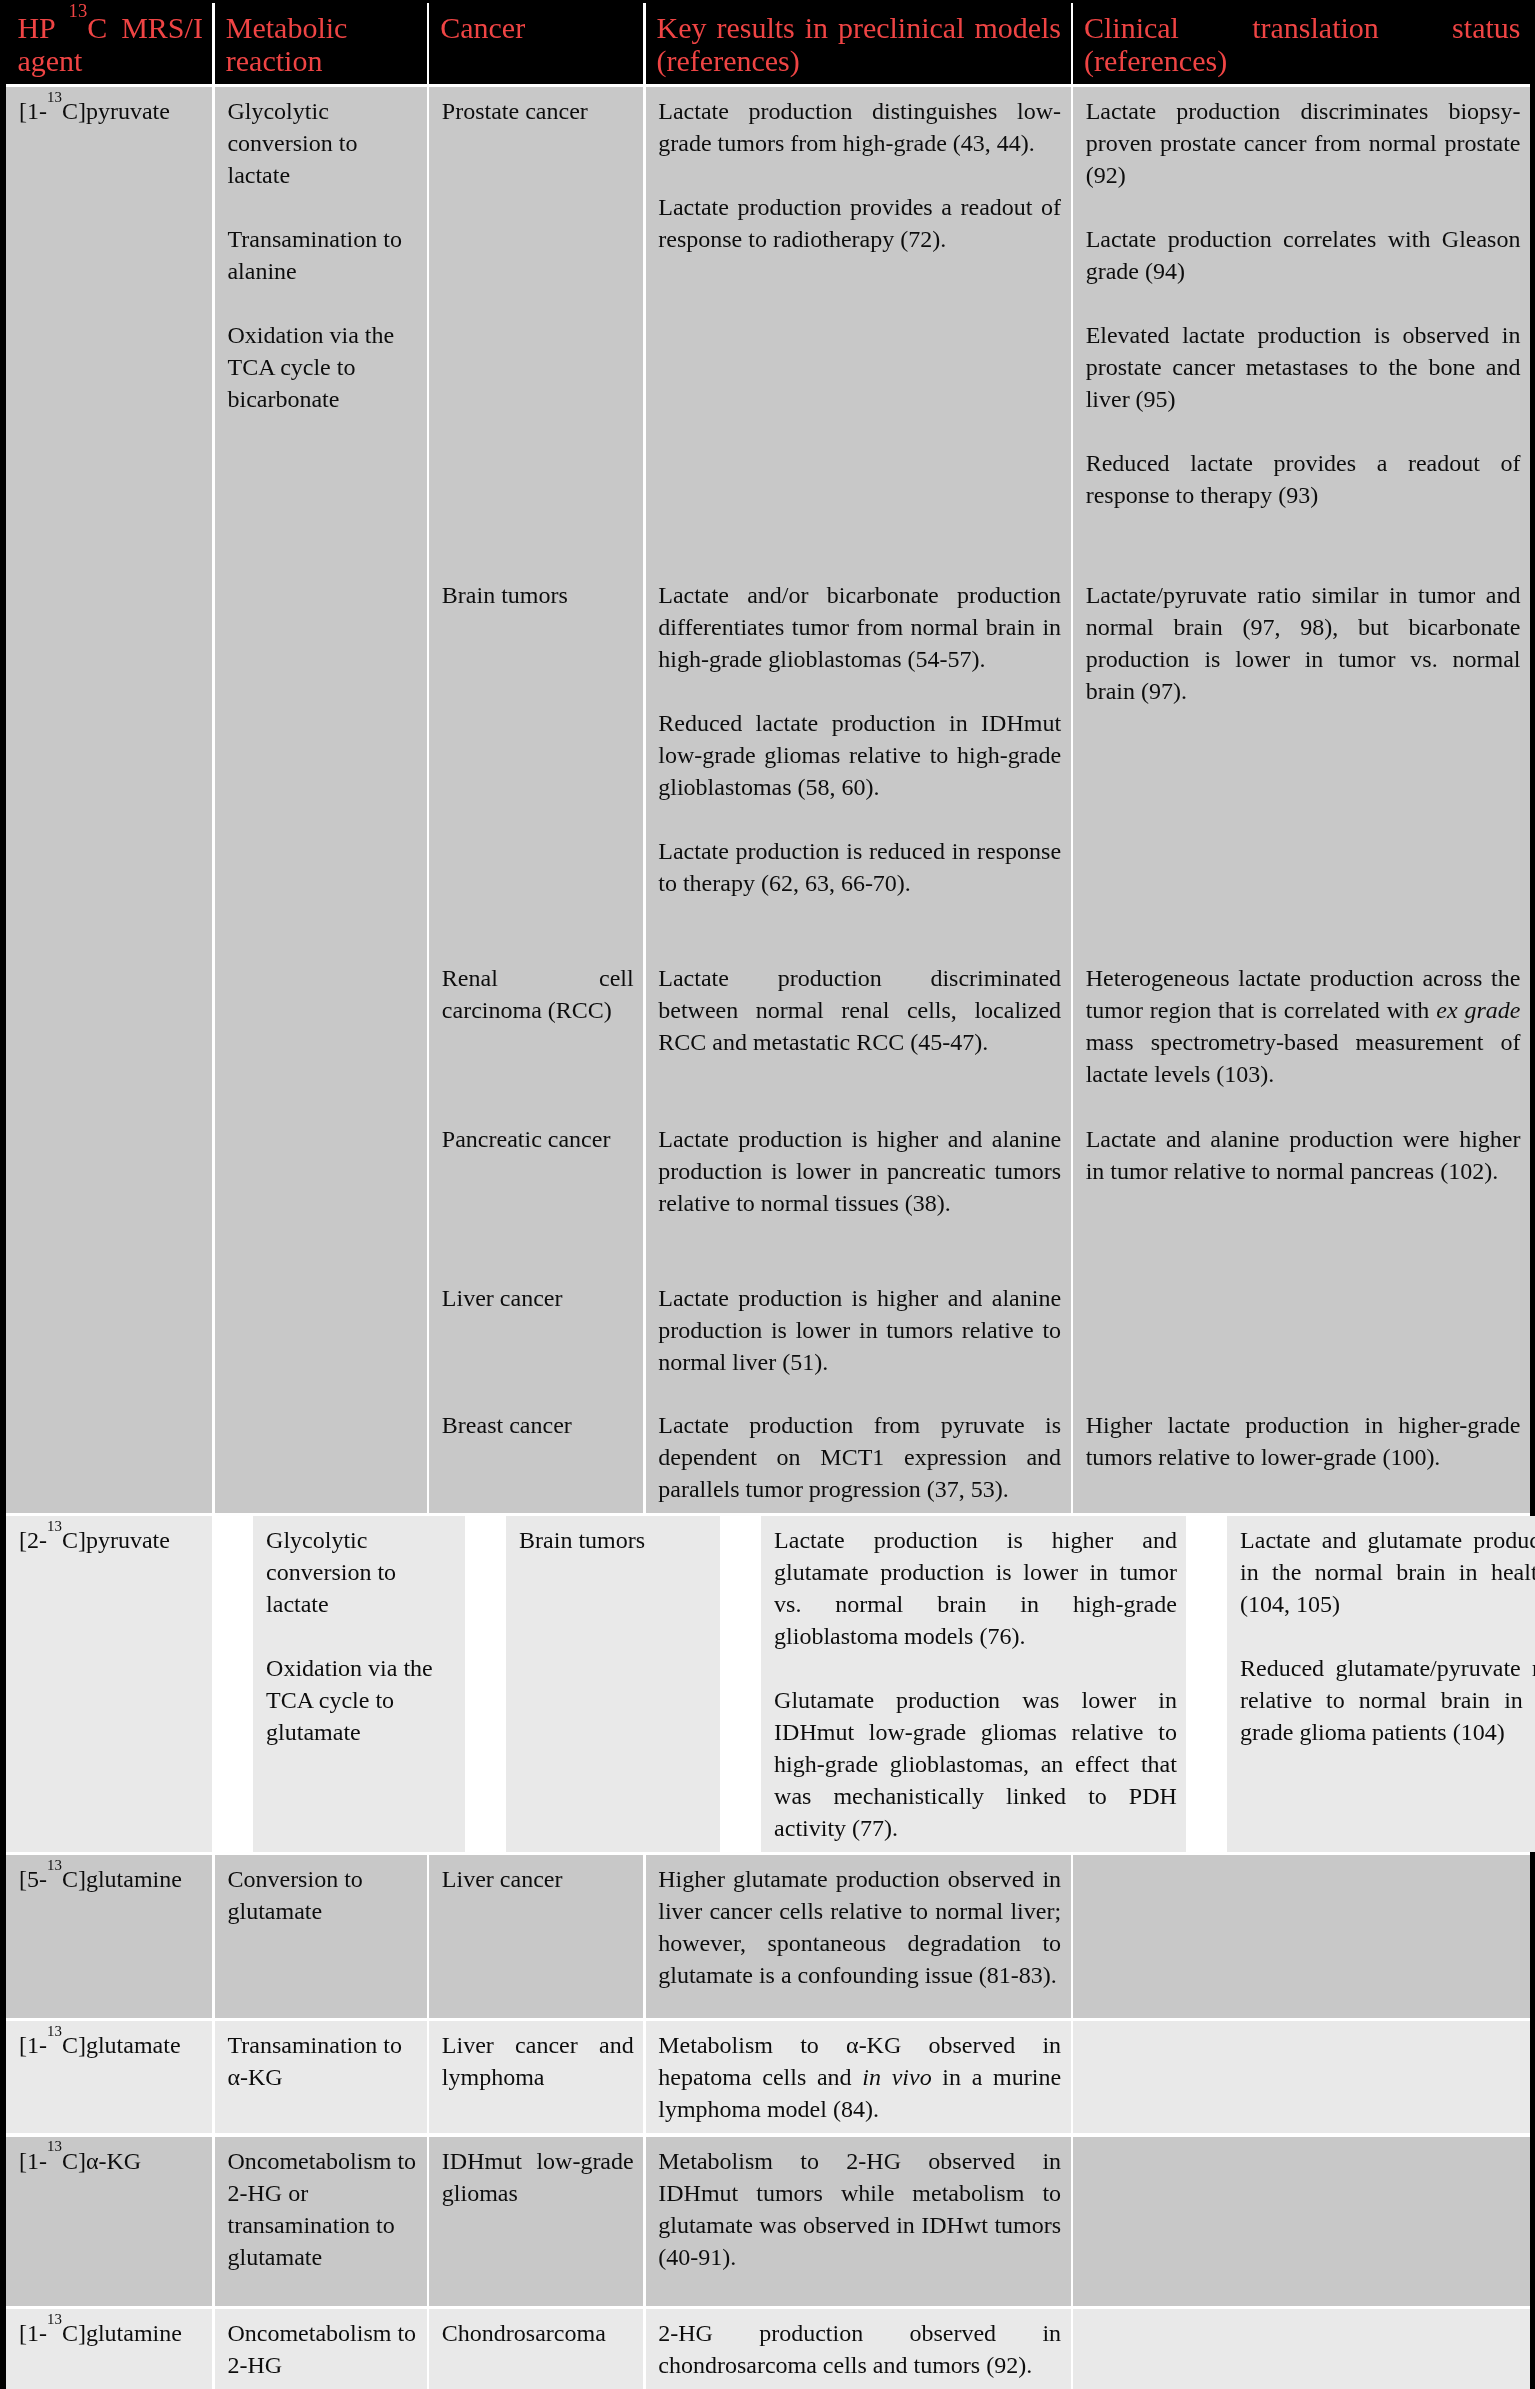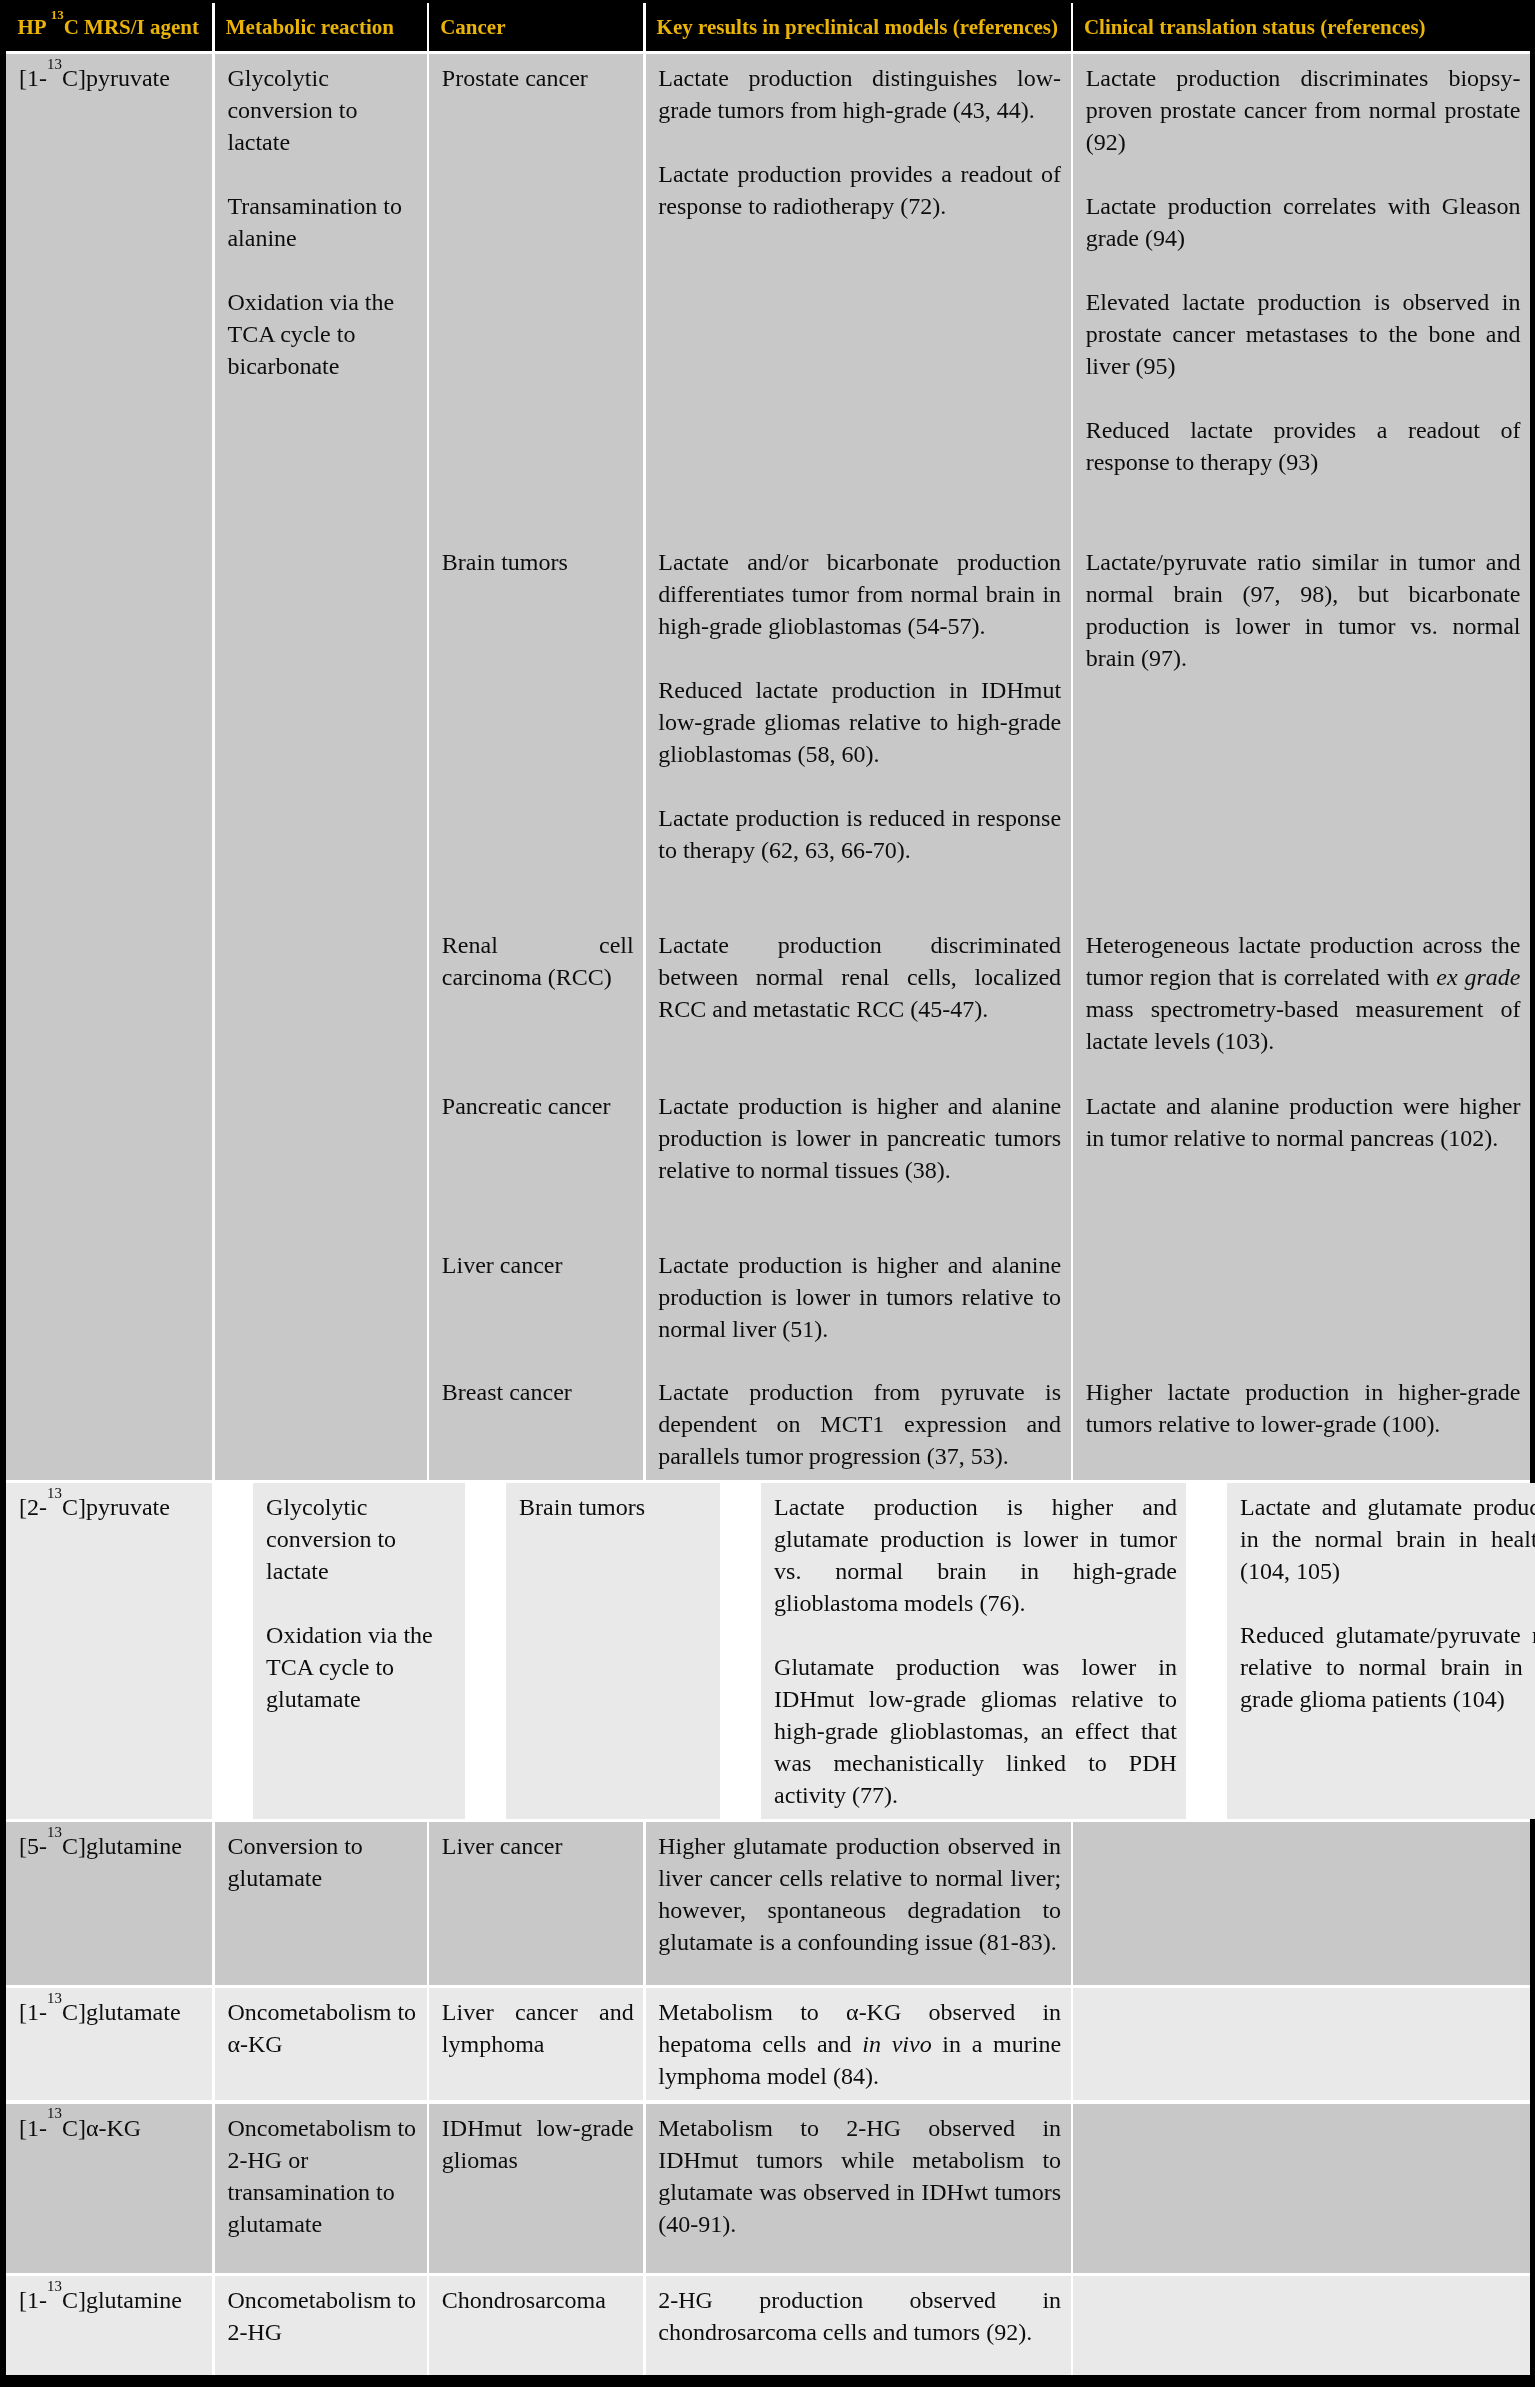--- a/index.html
+++ b/index.html
@@ -18,23 +18,23 @@
   .inner{background:#ffffff;}
   .grid5{
     display:grid;
     grid-template-columns:206px 212px 214px 425px 457px;
     column-gap:2.4px;
     background:#ffffff;
   }
   .thead{margin-bottom:3.2px;}
   .hcell{
     background:#000000;
-    color:#eab308;
-    font-weight:bold;
-    font-size:21px;
+    color:#ef4444;
+    font-weight:normal;
+    font-size:30px;
     line-height:33px;
     padding:8px 9.5px 6.4px 11px;
     text-align:justify;
   }
   .agent-row + .agent-row{margin-top:3.2px;}
   .cell{
     padding:8px 9.5px 8px 12.7px;
     font-size:24px;
     line-height:32px;
     box-sizing:border-box;
@@ -163,21 +163,21 @@
             <p>Liver cancer</p>
           </div>
           <div class="cell c4 justify" style="grid-row: 1;">
             <p>Higher glutamate production observed in liver cancer cells relative to normal liver; however, spontaneous degradation to glutamate is a confounding issue (81-83).</p>
           </div>
           <div class="cell c5 justify" style="grid-row: 1;"></div>
         </div>
         <div class="grid5 agent-row shade-light" style="grid-template-rows: minmax(103px, auto);">
           <div class="cell c1" style="grid-row: 1 / span 1;"><span>[1-<sup>13</sup>C]glutamate</span></div>
           <div class="cell c2" style="grid-row: 1 / span 1;">
-            <p>Oncometabolism to α-KG</p>
+            <p>Transamination to α-KG</p>
           </div>
           <div class="cell c3 justify" style="grid-row: 1;">
             <p>Liver cancer and lymphoma</p>
           </div>
           <div class="cell c4 justify" style="grid-row: 1;">
             <p>Metabolism to α-KG observed in hepatoma cells and <em>in vivo</em> in a murine lymphoma model (84).</p>
           </div>
           <div class="cell c5 justify" style="grid-row: 1;"></div>
         </div>
         <div class="grid5 agent-row shade-dark" style="grid-template-rows: minmax(169px, auto);">

